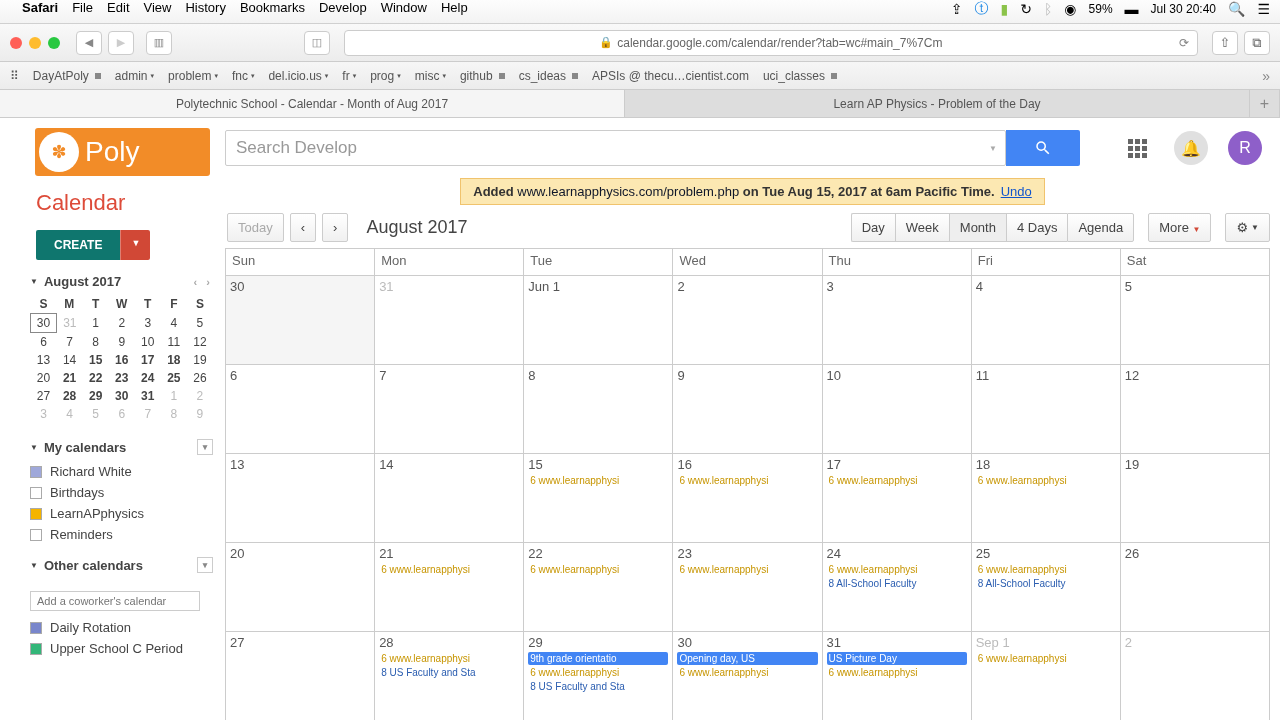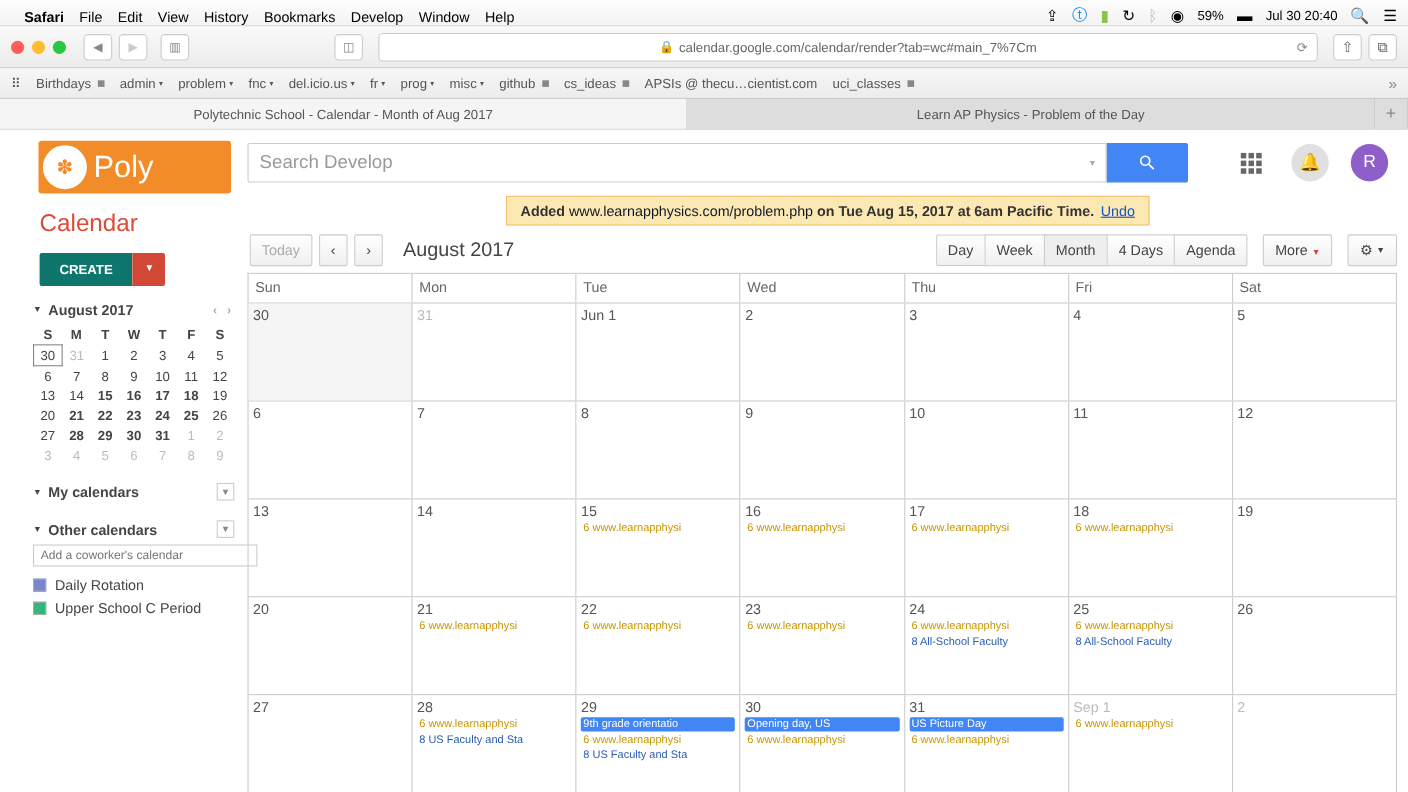--- a/index.html
+++ b/index.html
@@ -1,17 +1,17 @@
 <!DOCTYPE html>
 <html><head>
 <meta charset="utf-8">
 <style>
 *{margin:0;padding:0;box-sizing:border-box;font-family:-apple-system,BlinkMacSystemFont,"Helvetica Neue",Arial,sans-serif}
 body{width:1280px;height:720px;overflow:hidden;background:#f5f5f5}
-.menubar{height:24px;background:linear-gradient(#fdfdfd,#f3f3f3);display:flex;align-items:flex-end;padding:0 10px;font-size:13px;border-bottom:1px solid #d0d0d0}
+.menubar{height:24px;background:linear-gradient(#fdfdfd,#f3f3f3);display:flex;align-items:flex-start;padding:0 10px;font-size:13px;border-bottom:1px solid #d0d0d0}
 .menubar .apple{margin-right:12px;font-size:15px}
 .menubar .appname{font-weight:bold;margin-right:14px}
 .menubar .m{margin-right:14px}
 .menubar .right{margin-left:auto;display:flex;align-items:center;gap:12px;font-size:12px}
 .menubar .right .ico{font-size:14px}
 .toolbar{height:38px;background:linear-gradient(#f9f9f9,#ececec);display:flex;align-items:center;padding:0 10px;border-bottom:1px solid #ccc;gap:6px}
 .traffic{display:flex;gap:7px;margin-right:10px}
 .dot{width:12px;height:12px;border-radius:50%}
 .dot.r{background:#ff5f57}.dot.y{background:#febc2e}.dot.g{background:#28c840}
 .navbtn{width:26px;height:24px;border:1px solid #ccc;background:#fff;border-radius:4px;display:flex;align-items:center;justify-content:center;font-size:11px;color:#888}
@@ -68,21 +68,21 @@
 .minical th,.minical td{width:14.28%;text-align:center;padding:2px 0;font-size:12px}
 .minical td.dim{color:#bbb}
 .minical td.bold{font-weight:bold}
 .minical td.today{border:1px solid #888}
 .section{padding:8px 12px 4px 30px}
 .section .sh{display:flex;align-items:center;font-size:13px;font-weight:bold;color:#444;margin-bottom:6px}
 .section .sh .tri{font-size:8px;margin-right:6px}
 .section .sh .menu{margin-left:auto;border:1px solid #ccc;width:16px;height:16px;font-size:9px;display:flex;align-items:center;justify-content:center;color:#888}
 .calitem{display:flex;align-items:center;font-size:13px;color:#444;padding:3px 0}
 .calitem .sw{width:12px;height:12px;border:1px solid #aaa;margin-right:8px}
-.addcow{border:1px solid #ccc;padding:3px 6px;font-size:11px;color:#999;margin:0 0 6px 0;display:inline-block;width:204px}
+.addcow{border:1px solid #ccc;padding:3px 6px;font-size:11px;color:#999;margin:12px 0 6px 0;display:inline-block;width:170px}
 .grid{flex:1;display:flex;flex-direction:column;border:1px solid #ccc;border-right:none;border-bottom:none;margin-right:10px}
 .grid .dh{display:flex;height:26px}
 .grid .dh .d{flex:1;border-right:1px solid #ccc;padding:4px 6px;font-size:13px;color:#666}
 .grid .wk{display:flex;flex:1;border-top:1px solid #ccc}
 .grid .wk .c{flex:1;border-right:1px solid #ccc;padding:3px 4px;font-size:12px;position:relative;overflow:hidden}
 .grid .wk .c .dn{font-size:13px;color:#555;margin-bottom:2px}
 .grid .wk .c .dn.dim{color:#bbb}
 .grid .wk .c.past{background:#f5f5f5}
 .ev{font-size:10px;white-space:nowrap;overflow:hidden;padding:1px 2px;margin-bottom:1px}
 .ev.y{color:#c79500}
@@ -137,21 +137,21 @@
     <span>calendar.google.com/calendar/render?tab=wc#main_7%7Cm</span>
     <span class="reload">⟳</span>
   </div>
   <div class="tbicon">⇧</div>
   <div class="tbicon">⧉</div>
 </div>
 
 <div class="favbar">
   <span>⠿</span>
   <span class="fav">
-      <span>Birthdays</span>
+      <span>DayAtPoly</span>
       <span style="width:6px;height:6px;background:#888;margin-left:3px"></span>
     </span>
   <span class="fav">
       <span>admin</span>
       <span class="tinytri">▾</span>
     </span>
   <span class="fav">
       <span>problem</span>
       <span class="tinytri">▾</span>
     </span>
@@ -286,20 +286,26 @@
               <td class="dim">9</td>
             </tr>
           </tbody>
         </table>
     </div>
     <div class="section">
       <div class="sh">
           <span class="tri">▼</span>
           <span>My calendars</span>
           <span class="menu">▾</span>
+        </div>
+      <div id="mycal-list">
+          <div class="calitem"><span class="sw" style="background:#9fa8da"></span>Richard White</div>
+          <div class="calitem"><span class="sw" style="background:#fff"></span>Birthdays</div>
+          <div class="calitem"><span class="sw" style="background:#f4b400"></span>LearnAPphysics</div>
+          <div class="calitem"><span class="sw" style="background:#fff"></span>Reminders</div>
         </div>
     </div>
     <div class="section">
       <div class="sh">
           <span class="tri">▼</span>
           <span>Other calendars</span>
           <span class="menu">▾</span>
         </div>
       <input class="addcow" placeholder="Add a coworker's calendar" style="">
       <div id="othercal-list">

